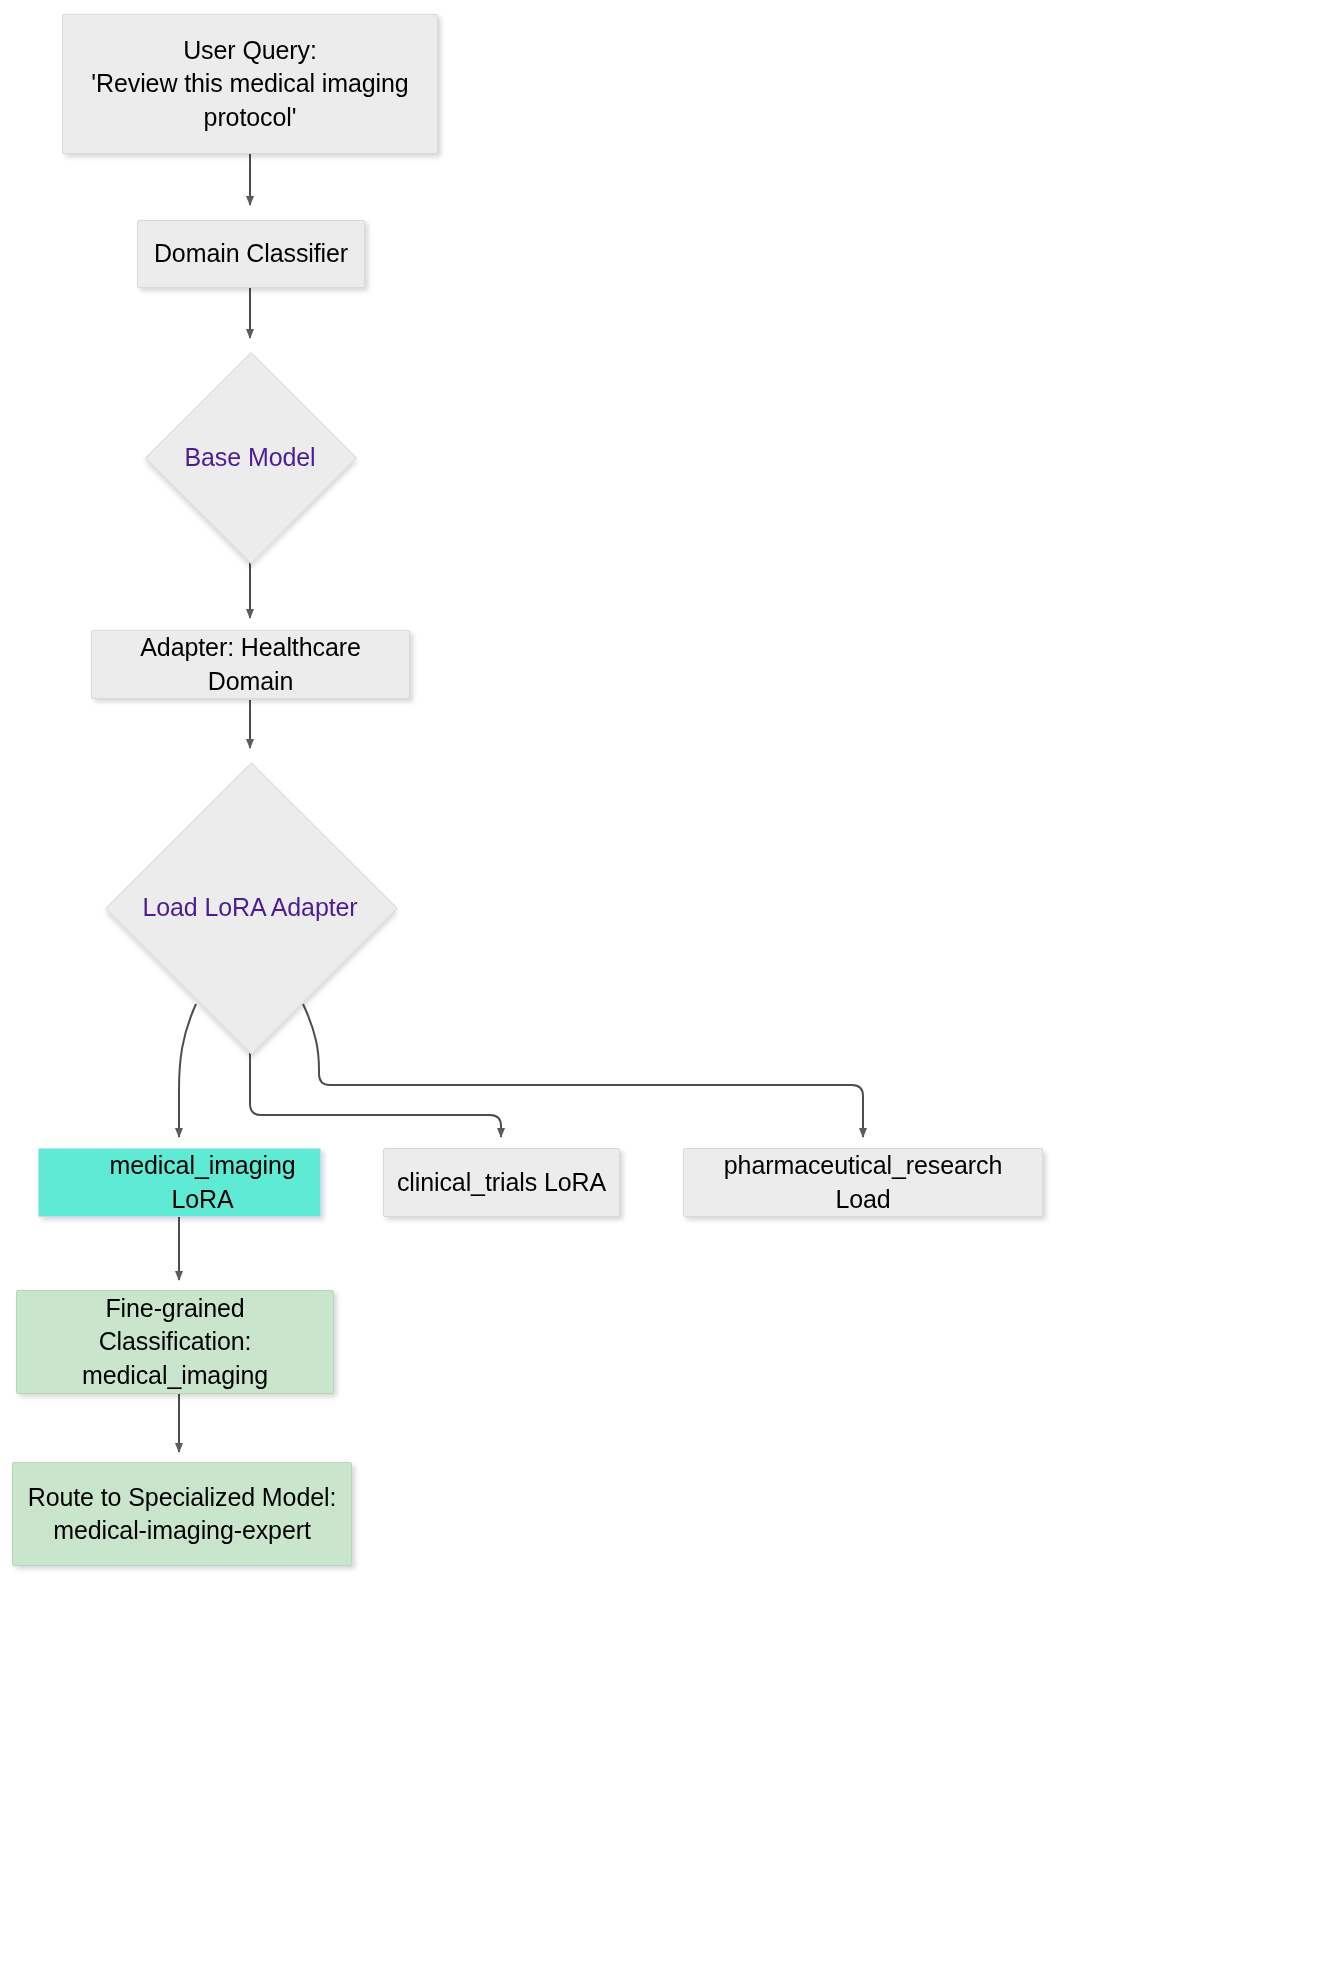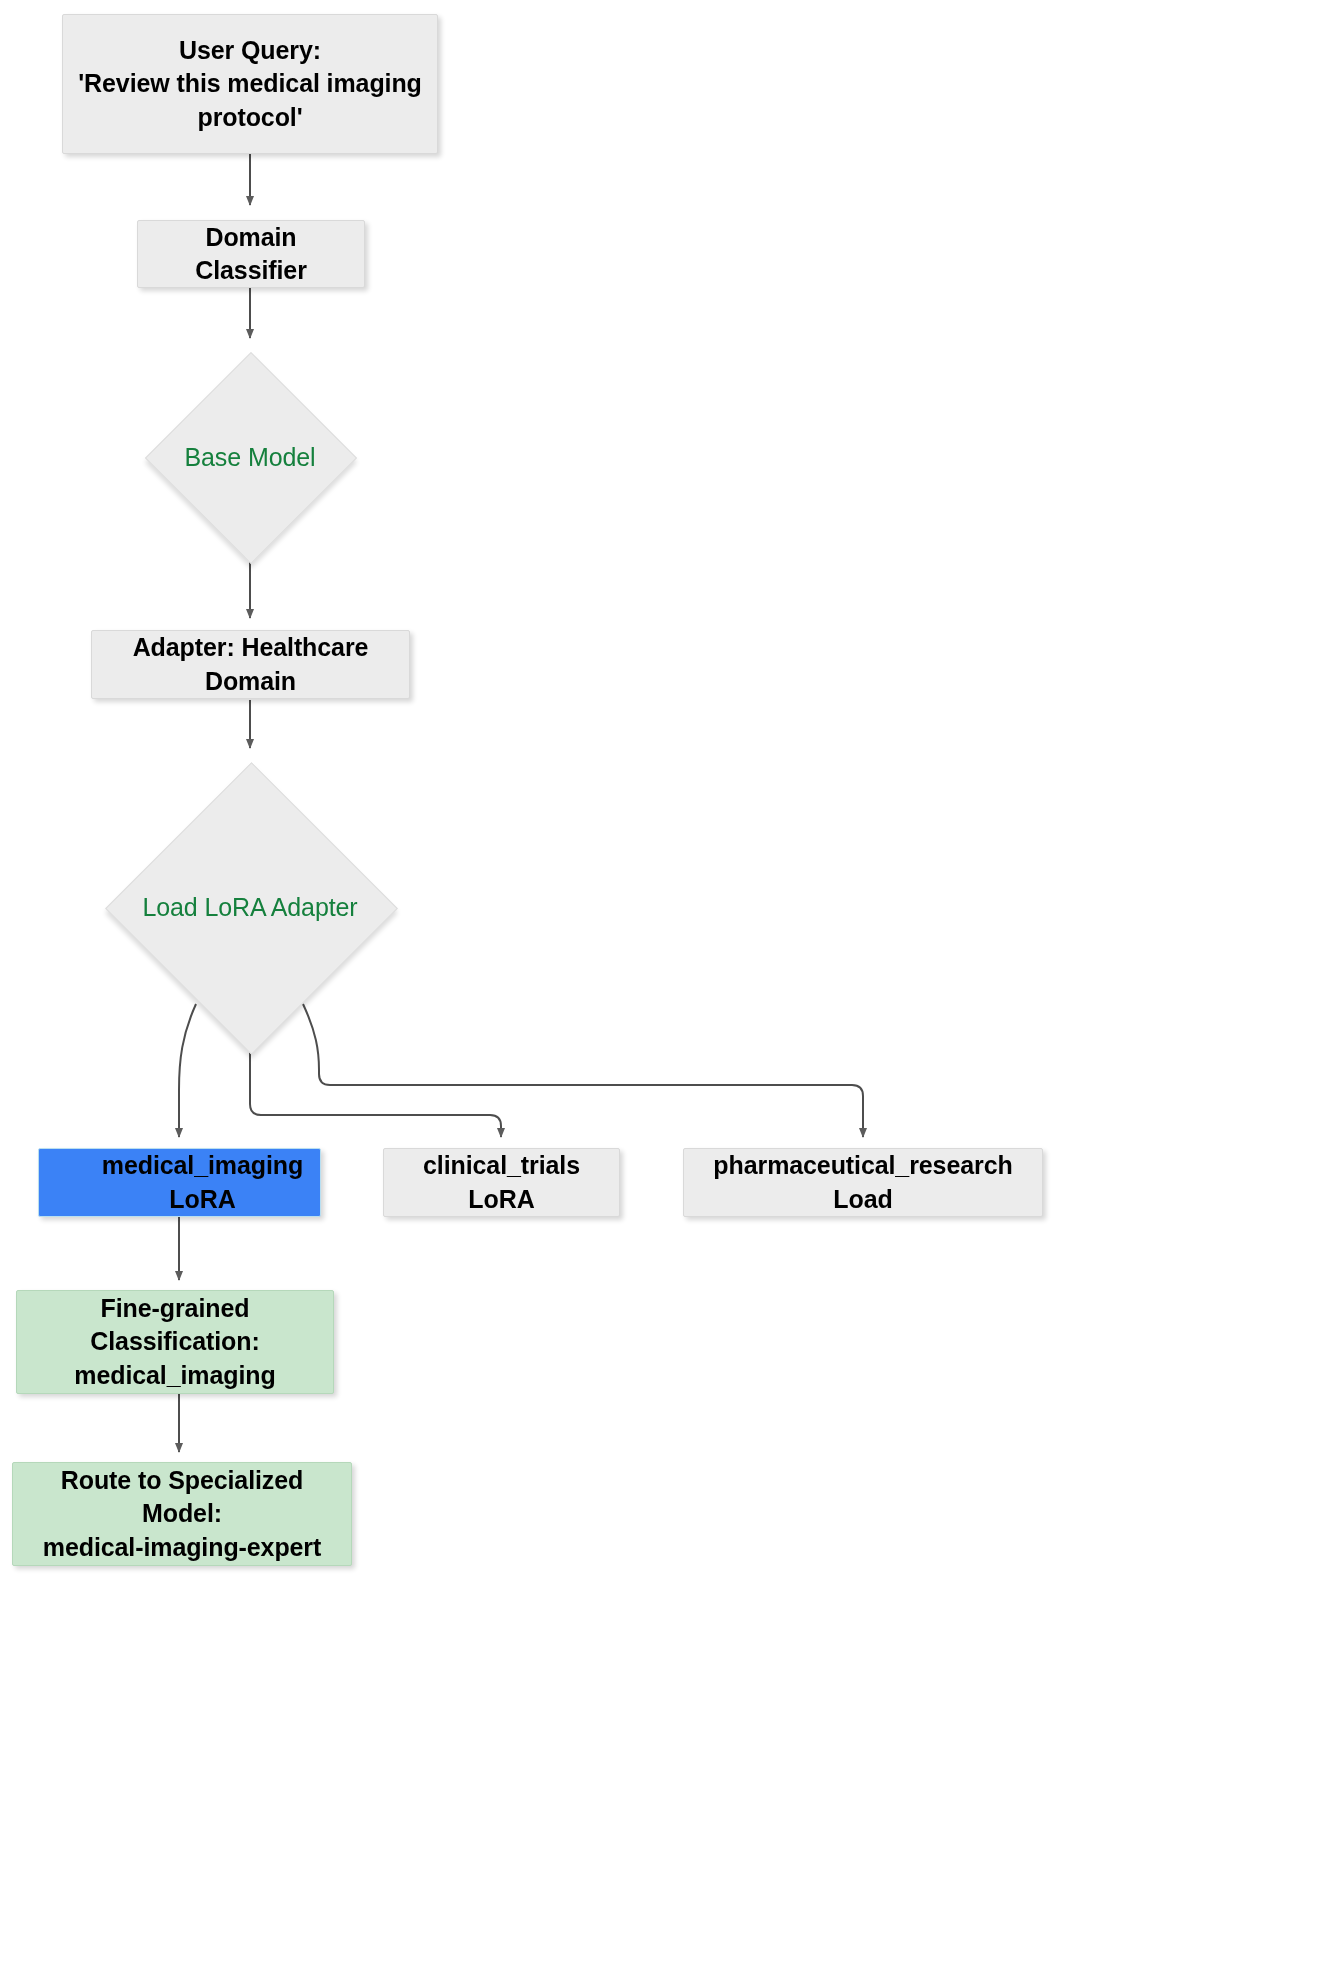--- a/index.html
+++ b/index.html
@@ -38,24 +38,23 @@
     letter-spacing: -0.1px;
     border: 1px solid #d9d9d9;
     border-radius: 2px;
     background: #ececec;
     box-shadow: 3px 3px 5px rgba(0,0,0,0.16);
     z-index: 2;
   }
   .node .label {
     white-space: pre-line;
     padding: 0 10px;
-    font-weight: bold;
   }
   .node.blue {
-    background: #3b82f6;
+    background: #5eead4;
     border-color: #b9dff0;
     padding-left: 46px;
   }
   .node.green {
     background: #c9e6cd;
     border-color: #b5d8ba;
   }
   .diamond {
     position: absolute;
     z-index: 2;
@@ -72,21 +71,21 @@
     position: absolute;
     left: 0;
     top: 0;
     width: 100%;
     height: 100%;
     display: flex;
     align-items: center;
     justify-content: center;
     text-align: center;
     font-size: 25px;
-    color: #15803d;
+    color: #4c1d95;
     letter-spacing: -0.1px;
     z-index: 3;
   }
 </style>
 </head>
 <body>
 
 <div id="canvas">
 
   <svg id="edges" viewBox="0 0 1331 1970" xmlns="http://www.w3.org/2000/svg">

